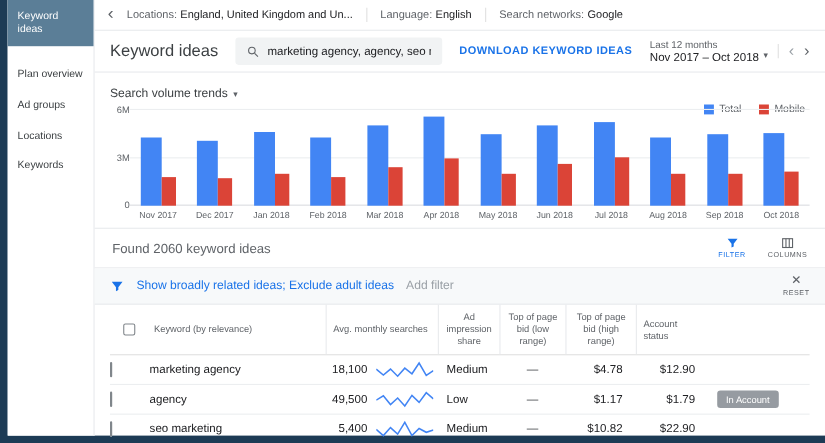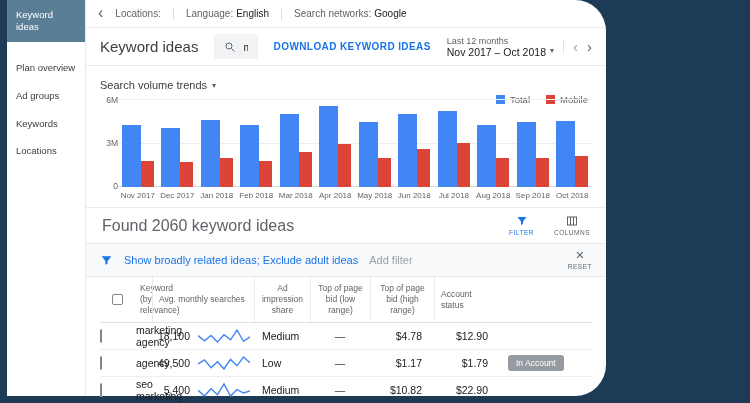--- a/index.html
+++ b/index.html
@@ -1,21 +1,21 @@
 <!DOCTYPE html>
 <html><head>
 <meta charset="utf-8">
 <style>
   * { box-sizing: border-box; margin: 0; padding: 0; }
   body {
     width: 750px; height: 403px; margin: 0; position: relative;
     background: #1d3b55; overflow: hidden;
     font-family: "Liberation Sans", sans-serif; color: #202124;
   }
-  .app { position: absolute; left: 7px; top: 0; width: 599px; height: 396px; background: #fff; display: flex; border-radius: 31px; }
+  .app { position: absolute; left: 7px; top: 0; width: 743px; height: 396px; background: #fff; display: flex; }
 
   
   .sidebar { width: 79px; flex: none; border-right: 1px solid #e8eaed; background: #fff; }
   .nav-item { font-size: 9.5px; color: #3c4043; padding: 8px 9px; line-height: 1.25; cursor: pointer; }
   .nav-item.selected { background: #5b7e97; color: #fff; padding: 9px 9px; margin-bottom: 12px; }
 
   
   .main { flex: 1; min-width: 0; display: flex; flex-direction: column; }
 
   .topbar { height: 28px; flex: none; display: flex; align-items: center; gap: 12px; padding: 0 12px; border-bottom: 1px solid #e8eaed; font-size: 10px; }
@@ -54,21 +54,21 @@
   .gl-top { top: 0; } .gl-mid { top: 50%; } .gl-bottom { bottom: 0; background: #dadce0; }
   .bar-groups { position: absolute; left: 0; right: 0; top: 0; bottom: 0; display: flex; justify-content: space-around; }
   .bar-group { height: 100%; display: flex; flex-direction: column; justify-content: flex-end; position: relative; }
   .bars { display: flex; align-items: flex-end; height: 100%; }
   .bar-total { width: 19px; }
   .bar-mobile { width: 13px; }
   .x-label { position: absolute; top: 100%; left: 50%; transform: translateX(-50%); padding-top: 4px; font-size: 8px; color: #5f6368; white-space: nowrap; }
 
   
   .results { flex: none; display: flex; align-items: center; padding: 7px 16px; border-bottom: 1px solid #e8eaed; }
-  .found { font-size: 16px; color: #5f6368; }
+  .found { font-size: 12px; color: #5f6368; }
   .view-tools { margin-left: auto; display: flex; gap: 20px; }
   .tool { display: flex; flex-direction: column; align-items: center; gap: 2px; font-size: 6.5px; letter-spacing: .5px; cursor: pointer; }
   .tool-filter { color: #1a73e8; }
   .tool-columns { color: #5f6368; }
 
   
   .filterbar { flex: none; display: flex; align-items: center; gap: 11px; padding: 6px 14px; background: #f7f9fa; border-bottom: 1px solid #e8eaed; }
   .funnel-sm { color: #1a73e8; display: flex; }
   .applied { color: #1a73e8; font-size: 11px; cursor: pointer; }
   .addfilter { color: #9aa0a6; font-size: 11px; cursor: pointer; }
@@ -96,30 +96,31 @@
 </style>
 </head>
 <body>
 
 <div class="app">
 
   <aside class="sidebar">
     <div class="nav-item selected">Keyword ideas</div>
     <div class="nav-item">Plan overview</div>
     <div class="nav-item">Ad groups</div>
+    <div class="nav-item">Locations</div>
     <div class="nav-item">Keywords</div>
-    <div class="nav-item">Locations</div>
   </aside>
 
   <div class="main">
 
     <div class="topbar">
       <span class="back">‹</span>
       <span class="chip">
         <span class="lbl">Locations:</span>
+        <span class="val">England, United Kingdom and Un...</span>
       </span>
       <span class="vdiv"></span>
       <span class="chip">
         <span class="lbl">Language:</span>
         <span class="val">English</span>
       </span>
       <span class="vdiv"></span>
       <span class="chip">
         <span class="lbl">Search networks:</span>
         <span class="val">Google</span>

